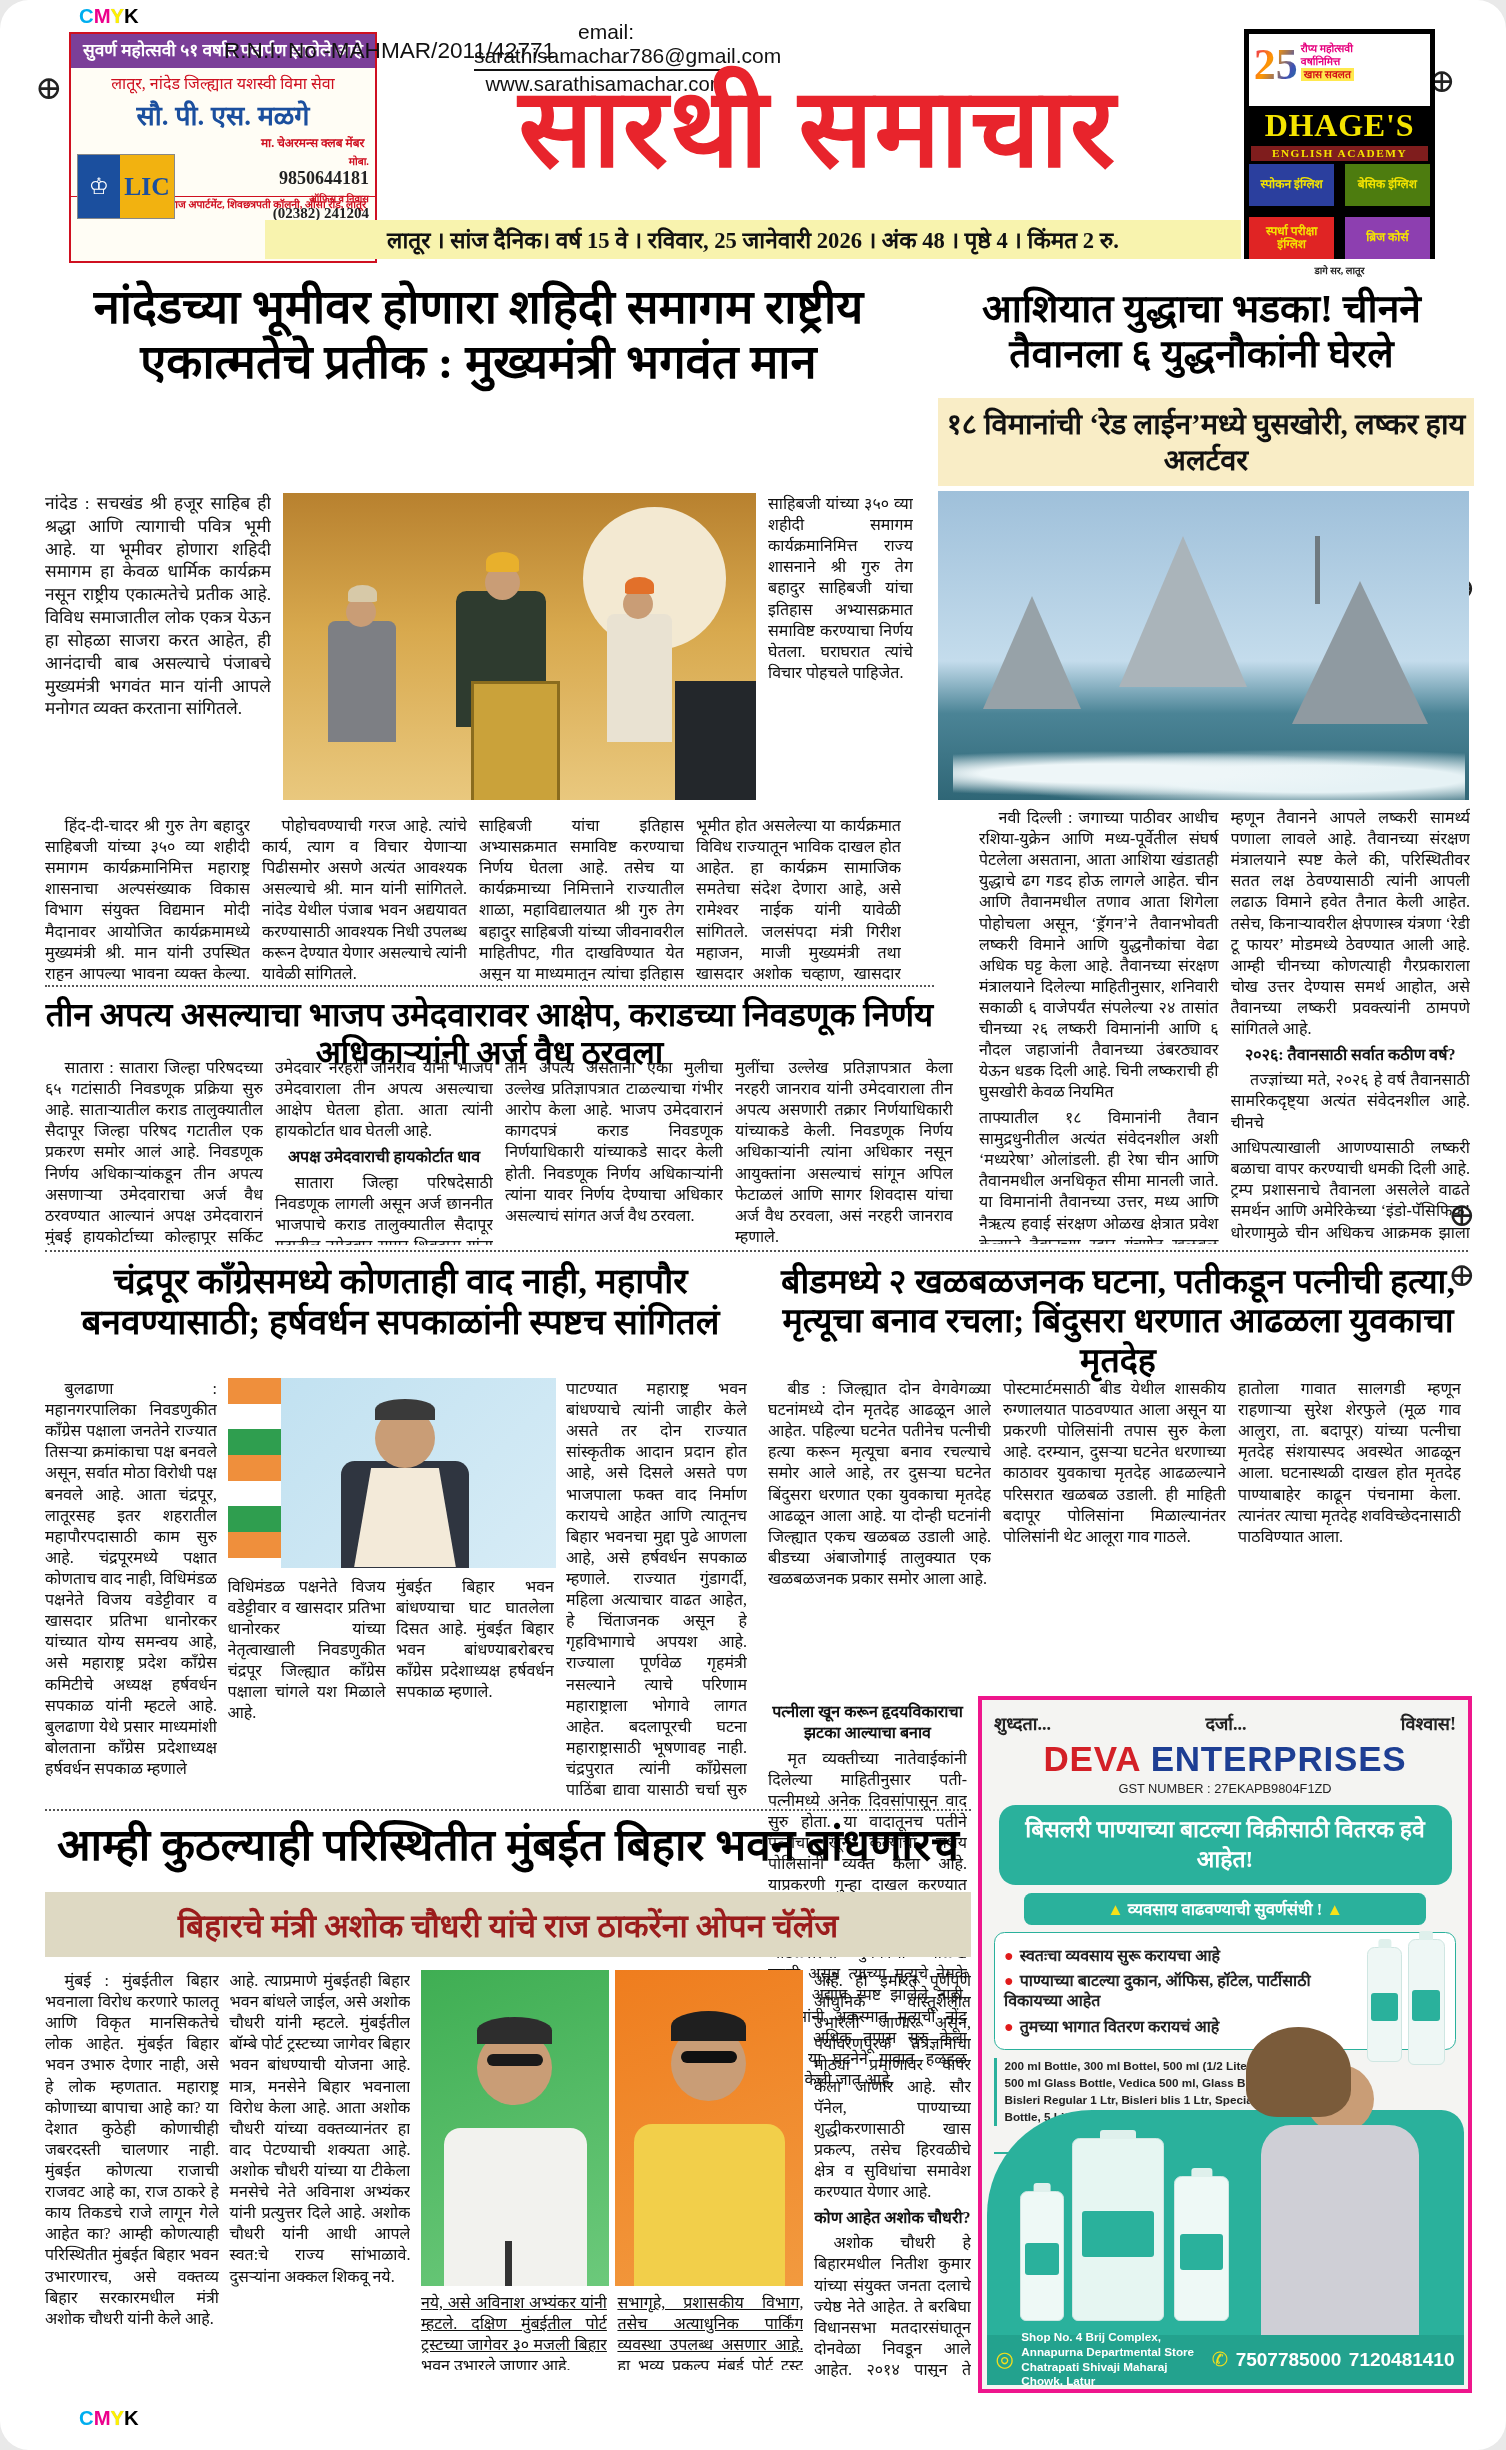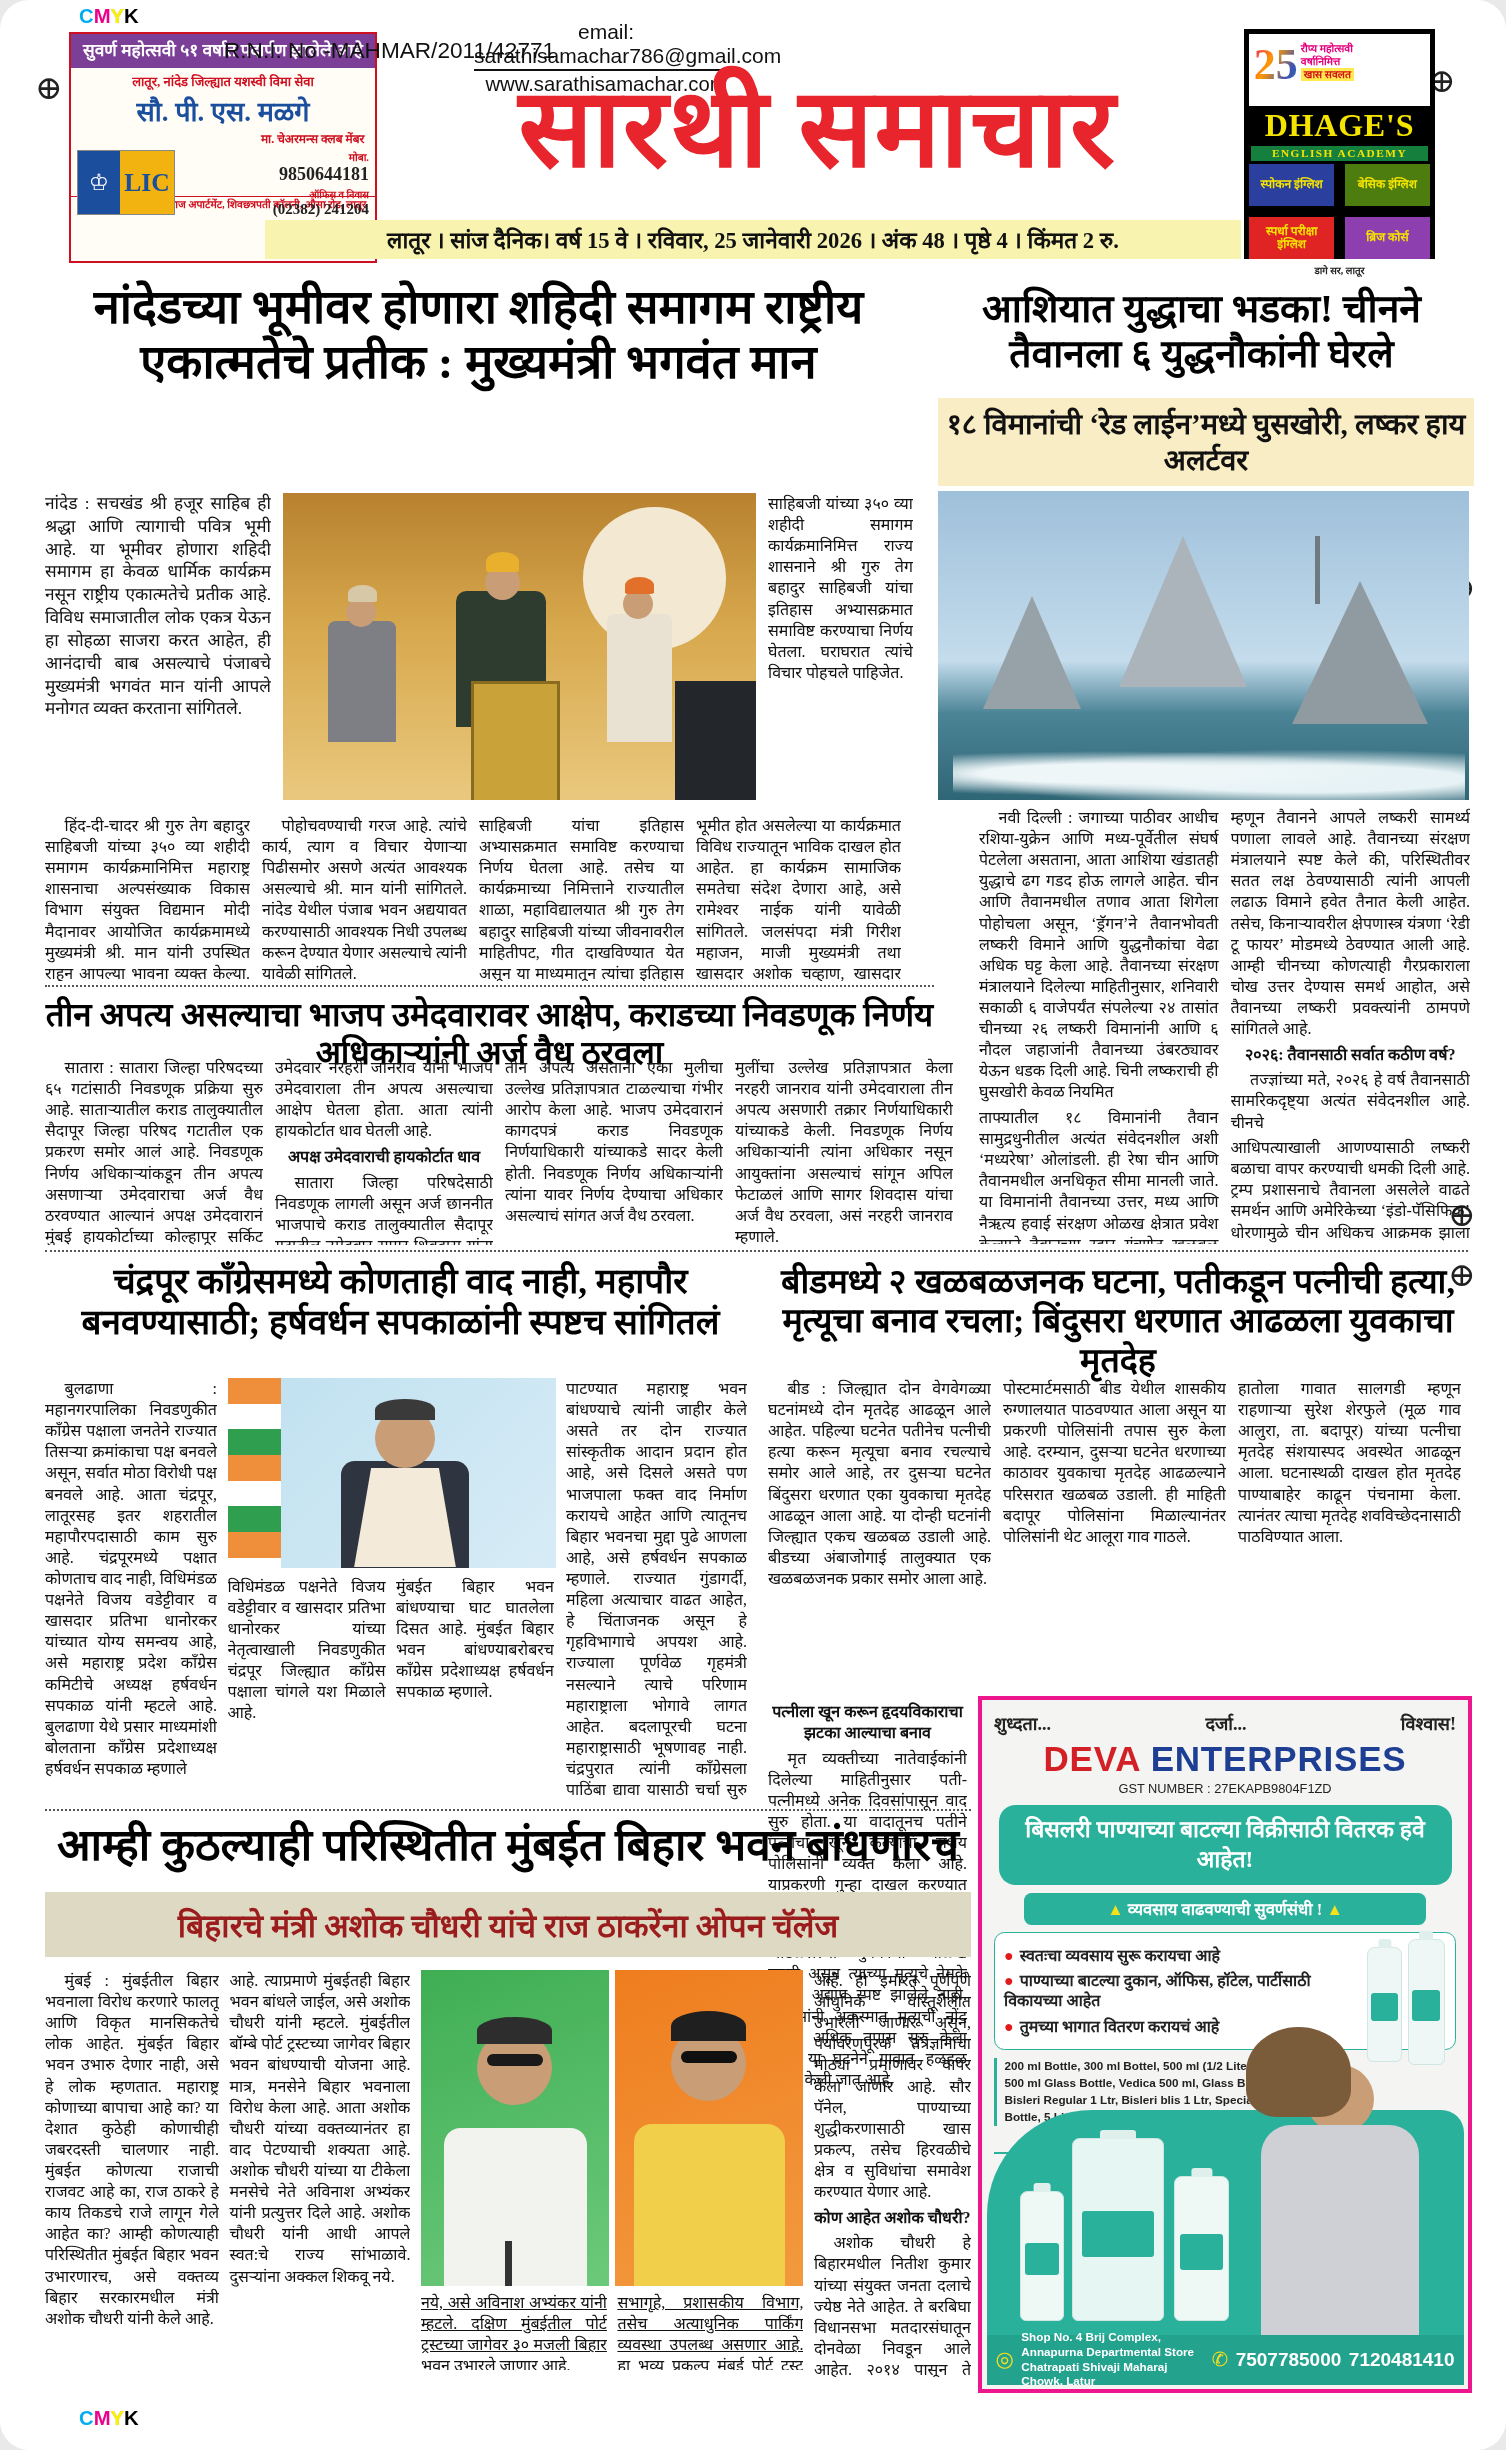--- a/index.html
+++ b/index.html
@@ -27,21 +27,21 @@
   #lic .inner{padding:4.5px 6px;position:relative;height:119px;}
   #lic-logo{display:flex;width:96px;height:63px;border:0.8px solid #888;}
   #lic-logo .em{background:#1b4f9e;width:42px;display:flex;align-items:center;justify-content:center;color:#fff;font-size:22.6px;}
   #lic-logo .tx{background:#f2b210;flex:1;display:flex;align-items:center;justify-content:center;color:#1b4f9e;font-weight:800;font-size:25.6px;}
   
   #dhage{background:#000;padding:5.3px;color:#fff;}
   #dhage .topbox{background:#fff;display:flex;padding:3px;height:66px;}
   #dhage .n25{font-size:44px;font-weight:800;background:linear-gradient(120deg,#e91e63,#ff9800,#3f51b5,#009688);-webkit-background-clip:text;background-clip:text;color:transparent;line-height:1;margin:6px 3px 0 1.5px;}
   #dhage .tags{color:#e6007e;font-weight:bold;font-size:10.5px;line-height:1.25;margin-top:4.5px;}
   #dhage .title{color:#f4e400;font-weight:800;font-size:32px;text-align:center;letter-spacing:0.8px;line-height:1.05;margin-top:3px;}
-  #dhage .strip{background:#15803d;color:#f4e400;text-align:center;font-weight:bold;font-size:11.3px;letter-spacing:1.5px;margin:3px 1.5px;padding:1.5px 0;}
+  #dhage .strip{background:#7f1d1d;color:#f4e400;text-align:center;font-weight:bold;font-size:11.3px;letter-spacing:1.5px;margin:3px 1.5px;padding:1.5px 0;}
   #dhage .grid{display:grid;grid-template-columns:1fr 1fr;gap:11px;margin-top:3px;}
   #dhage .grid div{height:39px;display:flex;align-items:center;justify-content:center;color:#f4e400;font-weight:bold;font-size:12px;text-align:center;line-height:1.1;padding:1.5px;}
   #dhage .foot{background:#fff;color:#222;font-size:9.8px;text-align:center;margin-top:3.8px;padding:1.5px 0;font-weight:bold;}
   
   #deva{border:4.5px solid #ee168c;background:#f4f4f2;padding:10.5px 12px;box-sizing:border-box;}
   #deva .trust{display:flex;justify-content:space-between;font-weight:bold;font-size:18px;color:#222;}
   #deva .brand{text-align:center;font-weight:800;font-size:35px;letter-spacing:0.8px;margin-top:4.5px;font-family:"Liberation Sans","DejaVu Sans",sans-serif;}
   #deva .brand .r{color:#d32027;} #deva .brand .b{color:#1d3e93;}
   #deva .gst{text-align:center;font-size:12.8px;color:#222;margin-top:1.5px;font-family:"Liberation Sans",sans-serif;}
   #deva .bigbox{background:#2ab19c;color:#fff;border-radius:16.6px;text-align:center;font-weight:800;font-size:23px;line-height:1.3;padding:10.5px 7.5px;margin:9px 4.5px 7.5px 4.5px;}
@@ -79,21 +79,21 @@
   <div class="abs regmark" style="left:1448px;top:1199px;">⊕</div>
   <div class="abs regmark" style="left:1448px;top:1259px;">⊕</div>
   <div class="abs regmark" style="left:1431px;top:2350px;">⊕</div>
   <div class="abs sans bold" style="left:79px;top:2407px;font-size:20.3px;">
     <span style="color:#00aeef">C</span><span style="color:#ec008c">M</span><span style="color:#fff200;text-shadow:0 0 0.8px #999">Y</span><span style="color:#000">K</span>
   </div>
 
   <div id="lic" class="abs" style="left:69px;top:32px;width:304px;height:227px;">
     <div class="purple">सुवर्ण महोत्सवी ५१ वर्षात पदार्पण झालेले आहे</div>
     <div class="inner">
-      <div class="center" style="color:#cf1020;font-size:13px;font-weight:bold;">लातूर, नांदेड जिल्ह्यात यशस्वी विमा सेवा</div>
+      <div class="center" style="color:#cf1020;font-size:16px;font-weight:normal;">लातूर, नांदेड जिल्ह्यात यशस्वी विमा सेवा</div>
       <div class="center" style="color:#1b4f9e;font-size:27px;font-weight:800;margin-top:1.5px;">सौ. पी. एस. मळगे</div>
       <div style="color:#cf1020;font-size:12px;font-weight:bold;text-align:right;margin:1.5px 4.5px 3px 0;">मा. चेअरमन्स क्लब मेंबर</div>
       <div style="display:flex;gap:7.5px;">
         <div id="lic-logo">
           <div class="em">♔</div>
           <div class="tx">LIC</div>
         </div>
         <div style="flex:1;text-align:right;">
           <div style="color:#cf1020;font-size:10.5px;font-weight:bold;">मोबा.</div>
           <div style="font-size:18px;font-weight:800;color:#222;">9850644181</div>

